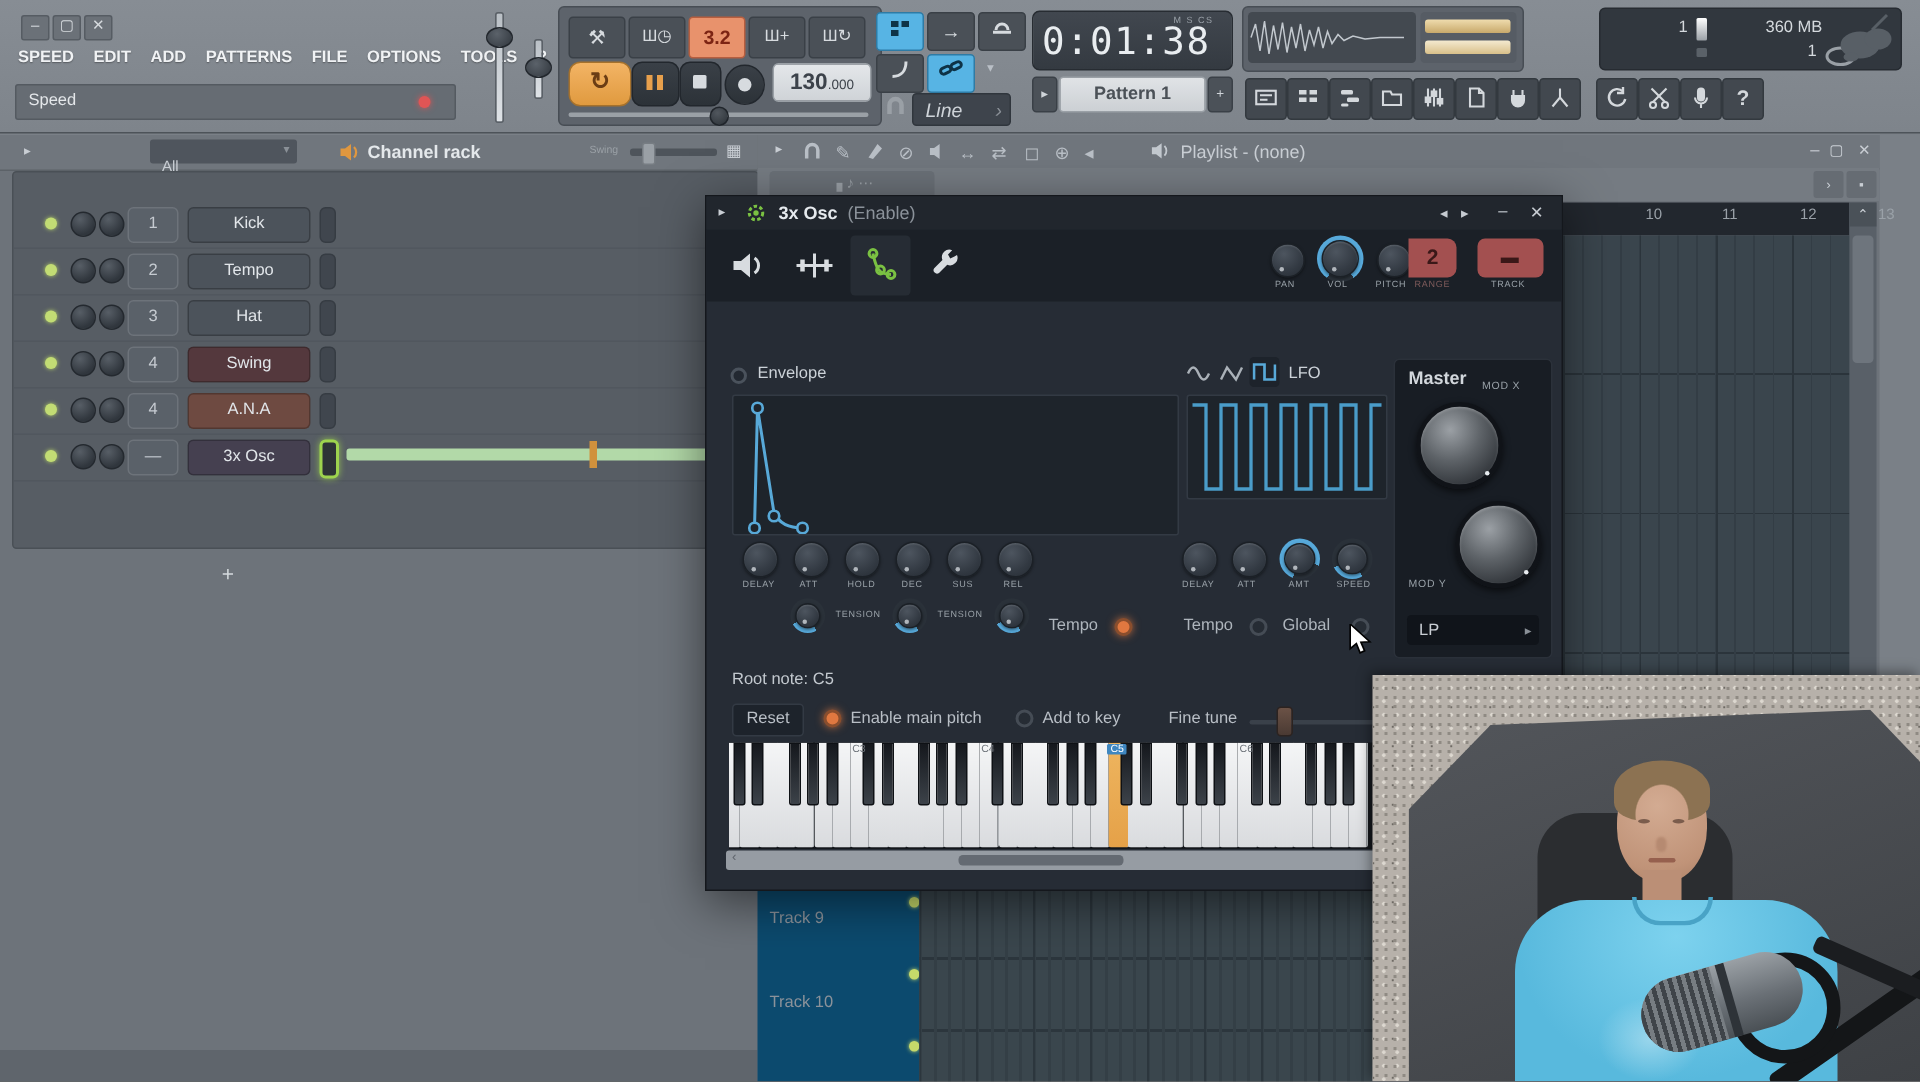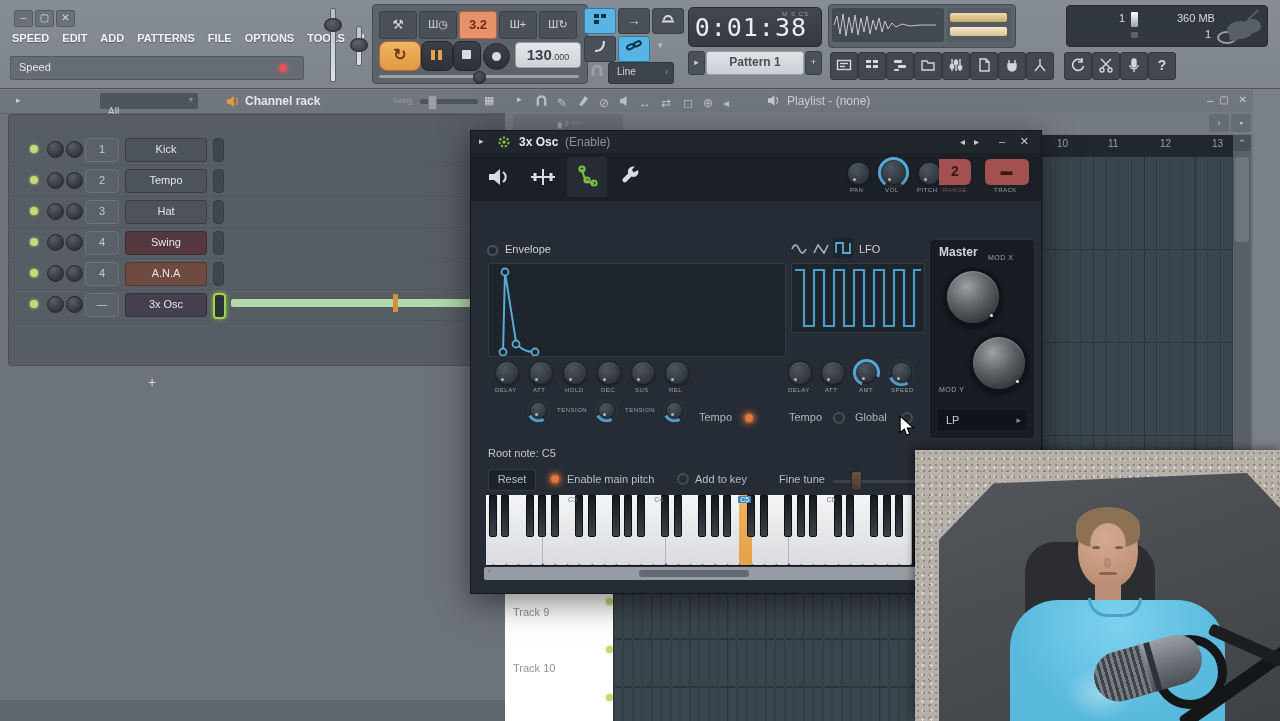--- a/index.html
+++ b/index.html
@@ -23,21 +23,21 @@
   .darkbtn{background:linear-gradient(#3a4047,#2c3238);border:1px solid #22272d;border-radius:7px;}
   .pausebar{position:absolute;width:4px;height:10px;background:#e8a04c;top:8px;}
   .stopsq{position:absolute;width:9px;height:9px;background:#d7dbdf;left:8px;top:8px;border-radius:1px;}
   .reccirc{position:absolute;width:9px;height:9px;border-radius:50%;background:#d7dbdf;left:8px;top:8px;}
   #tempobox{background:linear-gradient(#e4e7ea,#cfd3d7);border:1px solid #9aa0a6;border-radius:4px;color:#3c424a;text-align:center;}
   #tempobox b{font-size:15px;} #tempobox i{font-size:9px;font-style:normal;}
   .hslider{position:absolute;height:3px;background:#9aa0a6;border-radius:2px;}
   .hhandle{position:absolute;width:11px;height:11px;border-radius:50%;background:radial-gradient(circle at 40% 30%,#51575e,#2b3137);border:1px solid #20252b;}
   .snapbtn{position:absolute;width:30px;height:24px;background:#4a5057;border:1px solid #3a4047;border-radius:3px;color:#d7dbdf;font-size:13px;text-align:center;line-height:23px;}
   .snapbtn.blue{background:#57b4e4;border-color:#2e7ba5;color:#0e3347;}
-  #snapline{background:#3e444c;border:1px solid #30363d;border-radius:3px;color:#cfd4d9;font-size:10px;}
+  #snapline{background:#3e444c;border:1px solid #30363d;border-radius:3px;color:#cfd4d9;font-size:13px;font-style:italic;}
   #timepanel{background:linear-gradient(#41474f,#343a41);border:1px solid #272c32;border-radius:5px;}
   #timedigits{font-family:"DejaVu Sans Mono",monospace;font-size:25px;color:#e9edf0;letter-spacing:1px;}
   #timeunits{font-size:6px;color:#9aa1a8;letter-spacing:1px;}
   #patdisplay{background:linear-gradient(#e0e3e6,#ccd0d4);border:1px solid #9aa0a6;border-radius:3px;color:#4b5157;font-size:12px;font-weight:bold;text-align:center;line-height:21px;}
   .smallbtn{position:absolute;width:15px;height:22px;background:#4b5158;border:1px solid #3a4047;border-radius:3px;color:#cfd4d9;font-size:9px;text-align:center;line-height:21px;}
   #scopewave{background:#434950;border-radius:3px;}
   .goldbar{position:absolute;height:9px;border-radius:2px;background:linear-gradient(#efdcae,#c8a96b);}
   #cpupanel{background:#31373e;border:1px solid #262b31;border-radius:4px;color:#d5dade;}
   .tbtn{position:absolute;width:26px;height:26px;background:#42484f;border:1px solid #33393f;border-radius:3px;color:#d4d8dc;text-align:center;line-height:25px;font-size:13px;}
   .tbtn svg{margin-top:4px;}
@@ -60,21 +60,21 @@
   .chled{position:absolute;left:21px;top:10px;width:8px;height:8px;border-radius:50%;background:#c2dc74;box-shadow:0 0 3px #b8d468;}
   
   #playlist{left:505px;top:90px;width:748px;height:631px;background:#6d737a;}
   .plico{color:#b9bfc6;font-size:12px;margin-right:9px;}
   #plgrid-r{position:absolute;left:537px;top:67px;width:191px;height:383px;background:#3a454d;
      background-image:repeating-linear-gradient(90deg,#2b343b 0 1px,transparent 1px 51px),repeating-linear-gradient(90deg,#333d45 0 1px,transparent 1px 12.7px),repeating-linear-gradient(180deg,transparent 0 92px,#2b343b 92px 93px);}
   #plgrid-b{position:absolute;left:108px;top:502px;width:302px;height:129px;background:#3a464d;
      background-image:repeating-linear-gradient(90deg,#2c363d 0 1px,transparent 1px 38px),repeating-linear-gradient(90deg,#343f46 0 2px,transparent 2px 9.5px),repeating-linear-gradient(180deg,transparent 0 46px,#2c363d 46px 48px);}
   .tracklabel{position:absolute;left:8px;font-size:11px;color:#8b929a;}
   .trackled{position:absolute;left:101px;width:7px;height:7px;border-radius:50%;background:#c6d96a;box-shadow:0 0 3px #c6d96a;}
-  .tl-num{position:absolute;top:3px;font-size:10px;color:#9aa1a8;}
+  .tl-num{position:absolute;top:3px;font-size:10px;color:#9aa1a8;margin-left:40px;}
   
   #plugin{left:470px;top:130px;width:570px;height:462px;background:#262c35;border:1px solid #14171c;box-shadow:0 8px 30px rgba(0,0,0,.5);}
   #plg-title{position:absolute;left:0;top:0;width:100%;height:22px;background:#21262d;}
   #plg-head{position:absolute;left:0;top:22px;width:100%;height:48px;background:#1b2027;}
   .plg-ico{position:absolute;top:4px;width:40px;height:40px;border-radius:3px;text-align:center;}
   .plg-ico.active{background:#262c34;}
   .tab{position:absolute;top:6px;font-size:12px;color:#9ba2aa;}
   .tab.active{color:#5fb0e0;background:#1d232b;border-radius:3px;padding:2px 6px;top:3px;}
   .panelbox{position:absolute;background:#1e242b;border:1px solid #333a44;border-radius:2px;}
   .plg-label{font-size:11px;color:#ccd2d8;}
@@ -398,21 +398,21 @@
       <span class="tl-num" style="left:118px;">12</span>
       <span class="tl-num" style="left:170px;">13</span>
     </div>
     <div id="plgrid-r"></div>
 
     <div class="abs" style="left:728px;top:45px;width:18px;height:405px;background:#596068;">
       <span class="abs" style="left:0;top:0;width:18px;height:16px;background:#4a5158;color:#c9ced4;font-size:9px;text-align:center;line-height:16px;">⌃</span>
       <span class="abs" style="left:2px;top:22px;width:14px;height:85px;background:#6e757d;border-radius:3px;"></span>
     </div>
 
-    <div class="abs" style="left:0px;top:502px;width:108px;height:129px;background:#ffffff;">
+    <div class="abs" style="left:0px;top:502px;width:108px;height:129px;background:#0c4a6e;">
       <span class="tracklabel" style="top:14px;">Track 9</span>
       <span class="tracklabel" style="top:70px;">Track 10</span>
       <span class="trackled" style="top:6px;"></span>
       <span class="trackled" style="top:54px;"></span>
       <span class="trackled" style="top:102px;"></span>
     </div>
     <div id="plgrid-b"></div>
   </div>
 
   <div id="plugin" class="abs">

